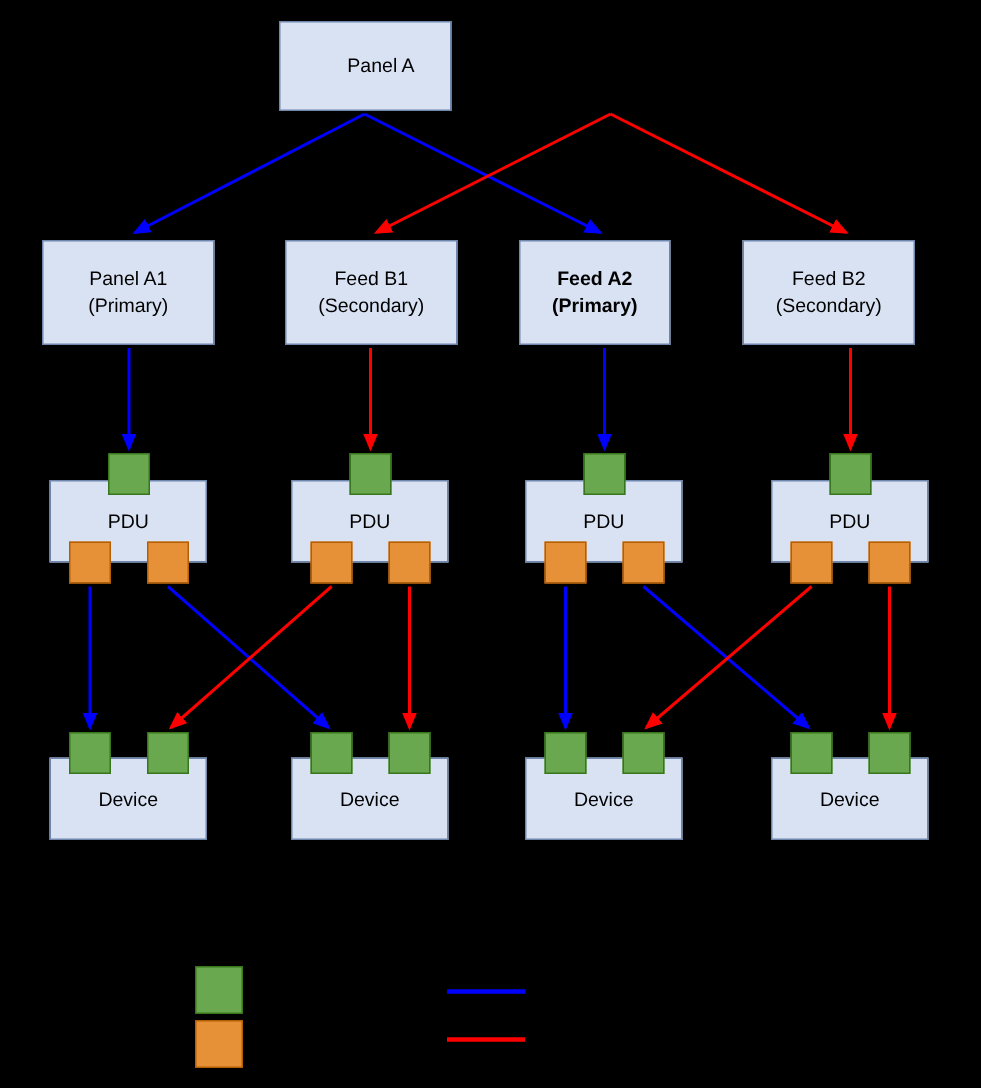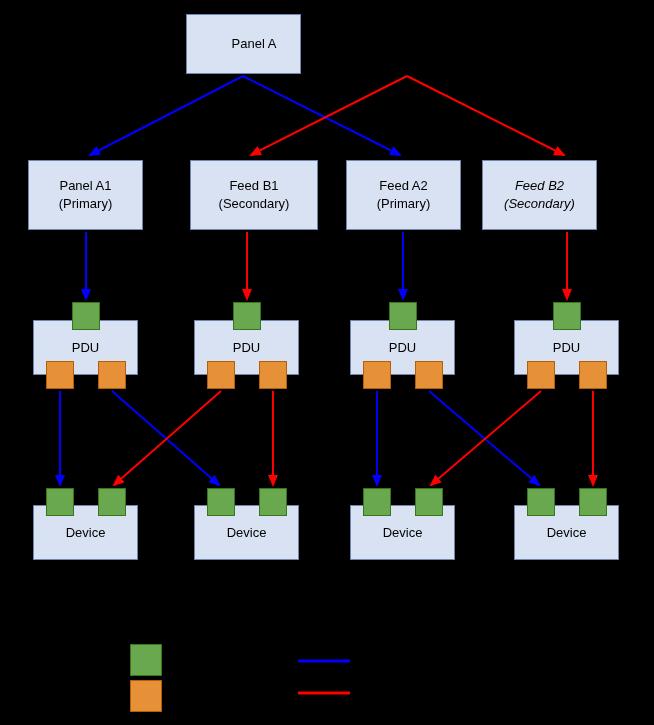--- a/index.html
+++ b/index.html
@@ -55,29 +55,29 @@
 <div class="canvas">
 
   <div class="box" style="left:186px;top:14px;width:115px;height:60px;padding-left:21px;">
     <span>Panel A</span>
   </div>
 
   <div class="box" style="left:28px;top:160px;width:115px;height:70px;">
     <span>Panel A1</span>
     <span>(Primary)</span>
   </div>
-  <div class="box" style="left:190px;top:160px;width:128px;height:70px;">
+  <div class="box" style="left:190px;top:160px;width:115px;height:70px;">
     <span>Feed B1</span>
     <span>(Secondary)</span>
   </div>
-  <div class="box" style="left:346px;top:160px;width:115px;height:70px;">
+  <div class="box" style="left:346px;top:160px;width:101px;height:70px;font-weight:bold;">
     <span>Feed A2</span>
     <span>(Primary)</span>
   </div>
-  <div class="box" style="left:482px;top:160px;width:115px;height:70px;font-style:italic;">
+  <div class="box" style="left:495px;top:160px;width:115px;height:70px;">
     <span>Feed B2</span>
     <span>(Secondary)</span>
   </div>
 
   <div class="box" style="left:33px;top:320px;width:105px;height:55px;">
     <span>PDU</span>
   </div>
   <div class="box" style="left:194px;top:320px;width:105px;height:55px;">
     <span>PDU</span>
   </div>

